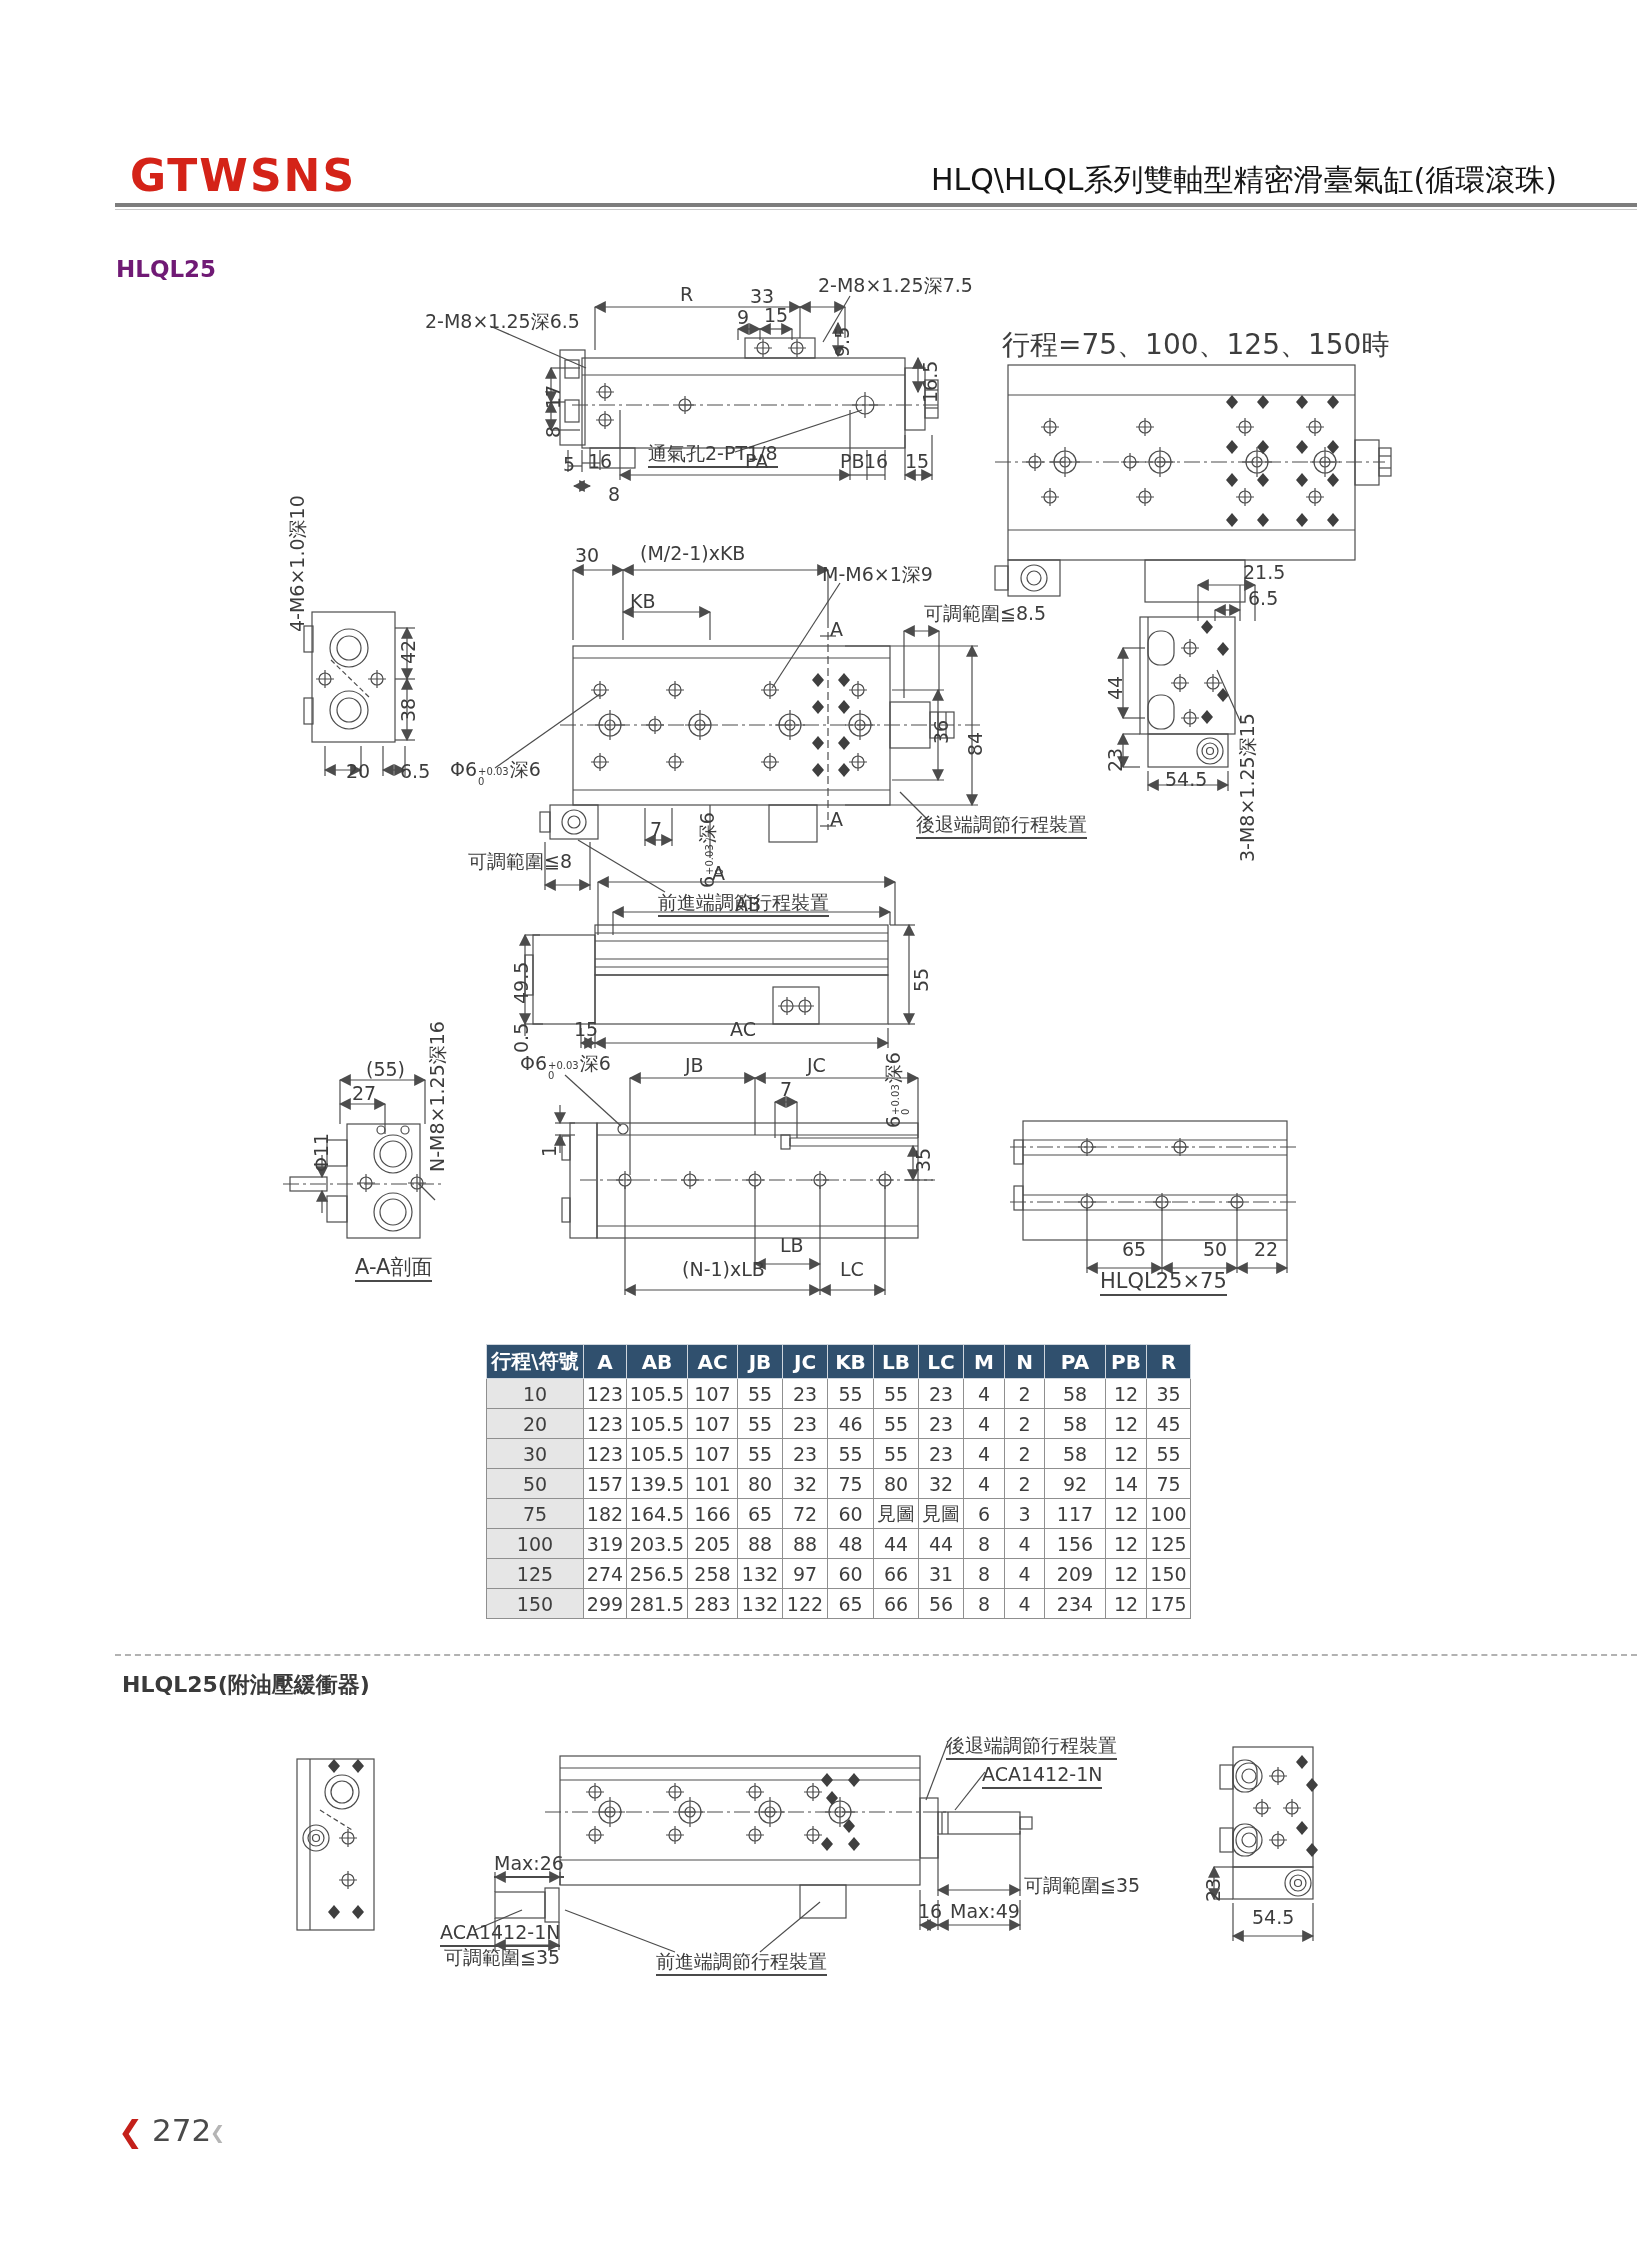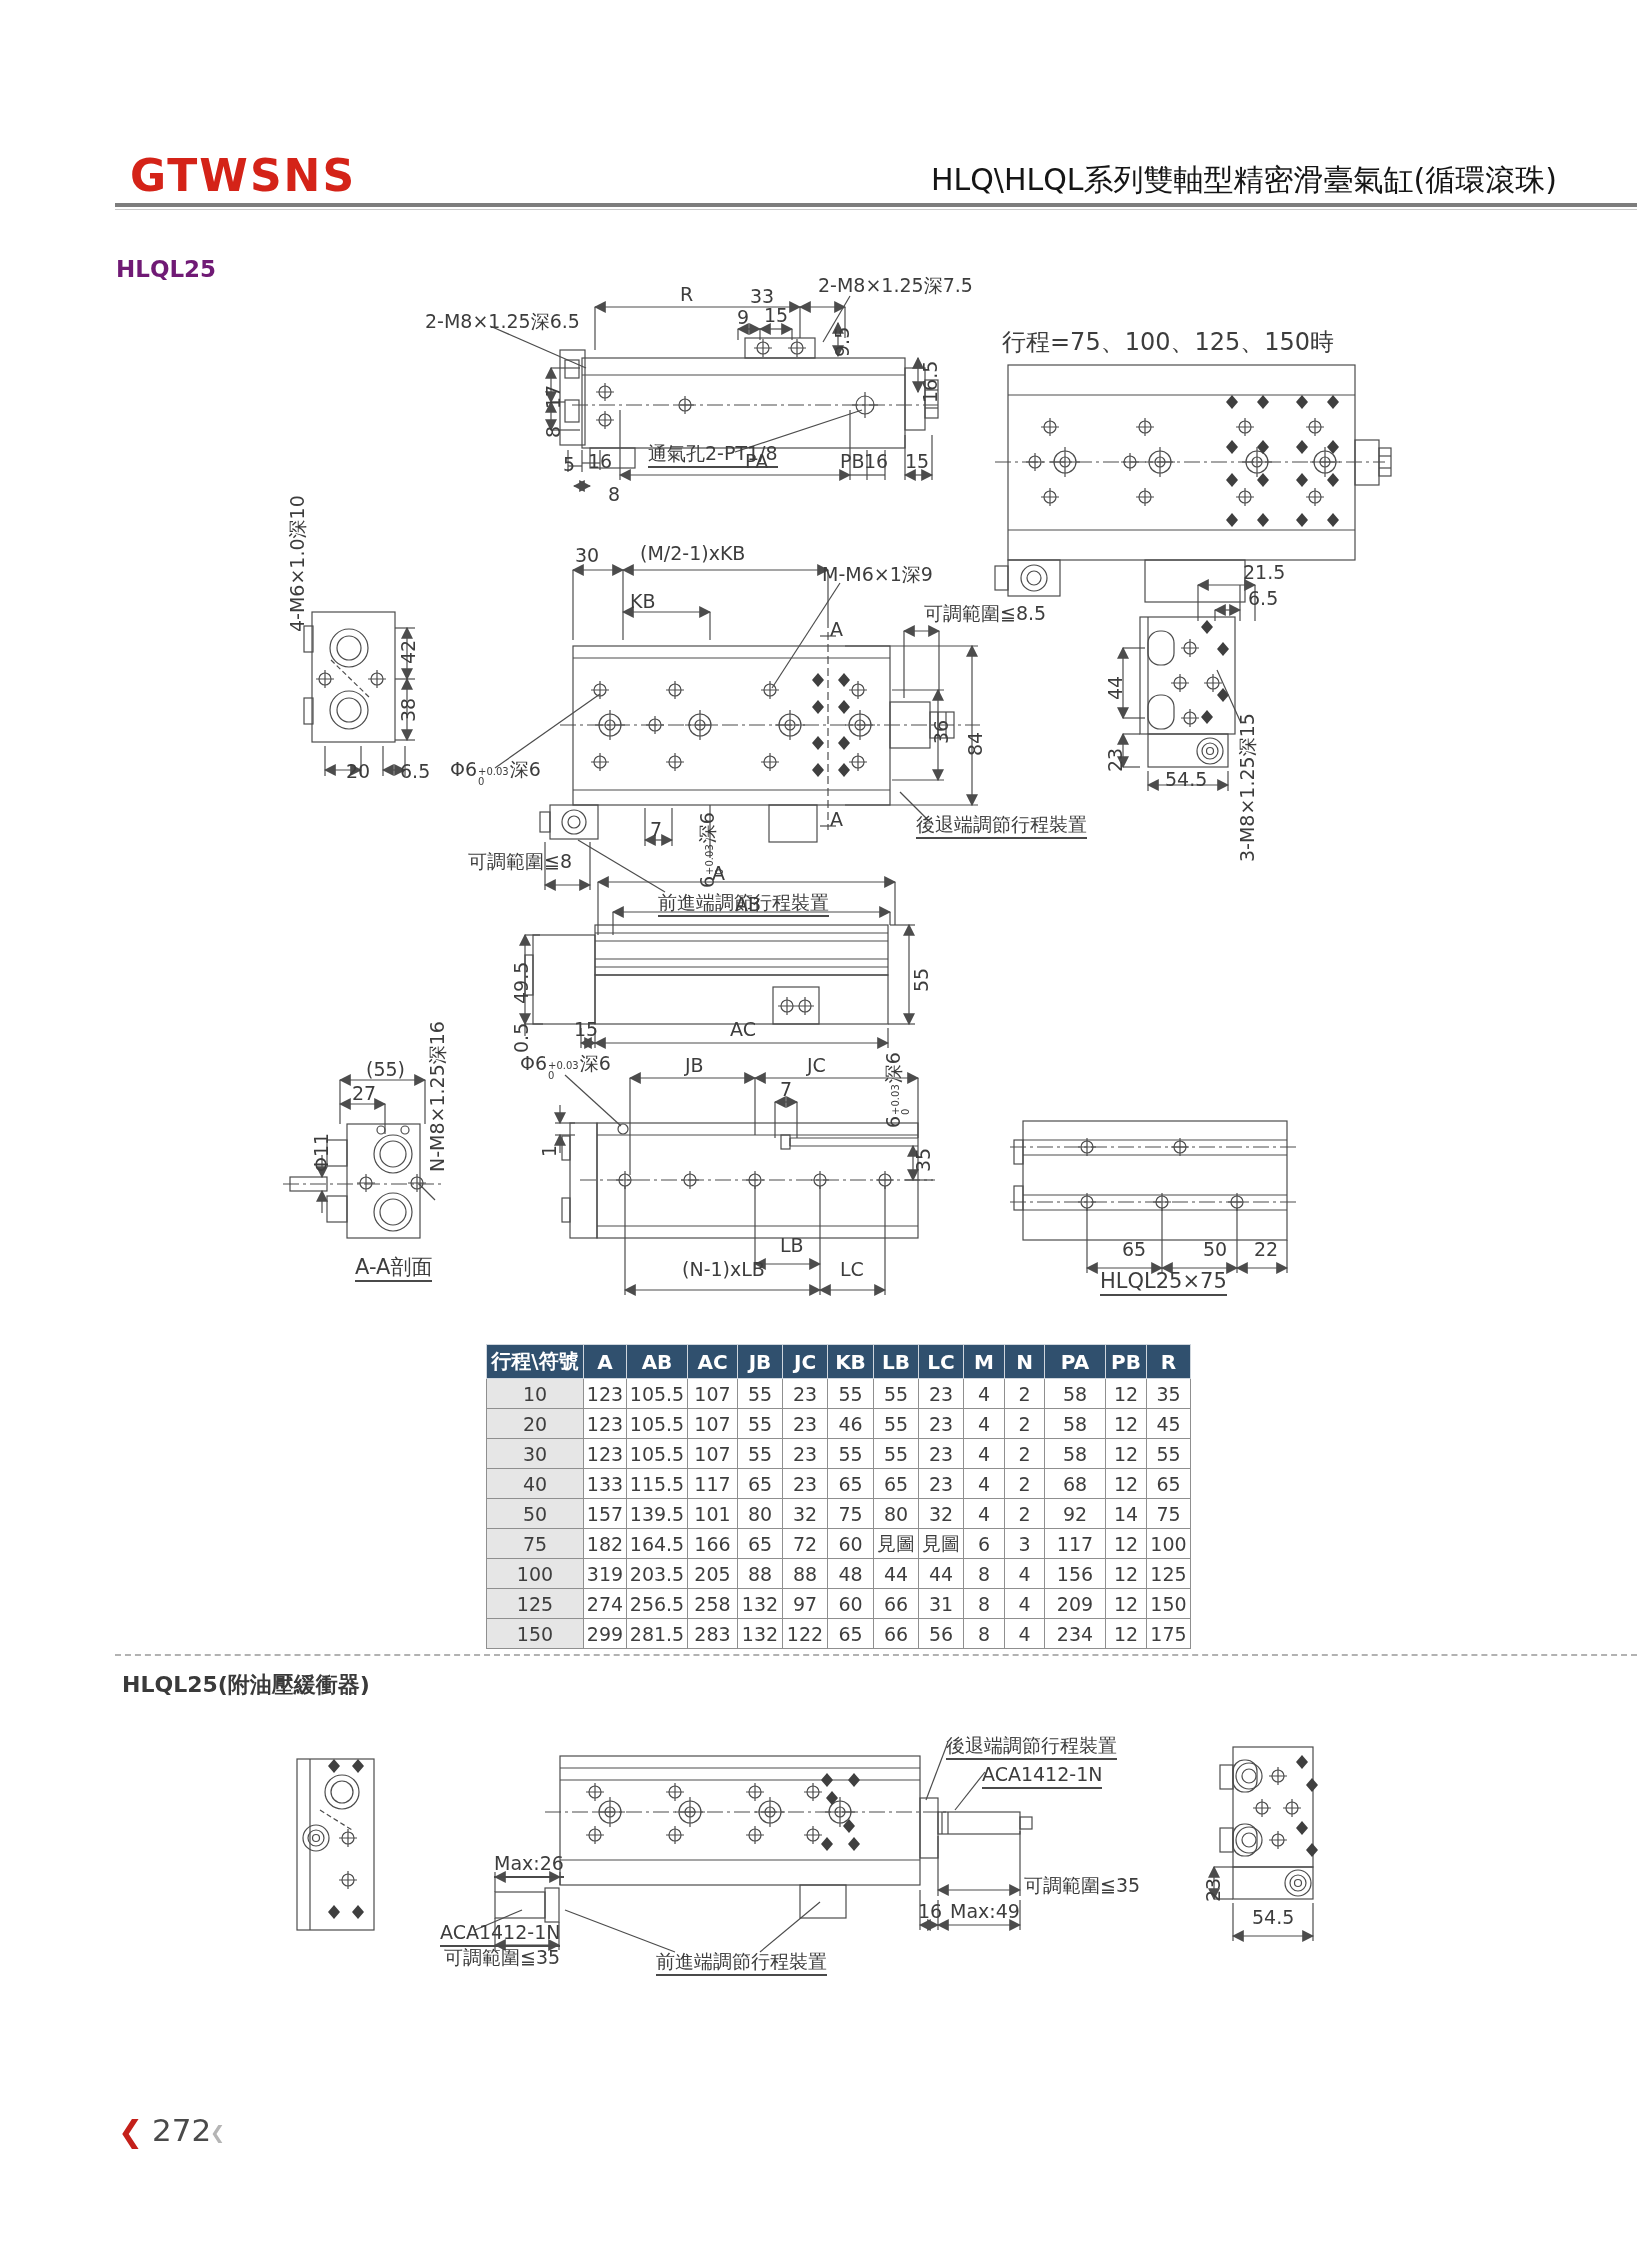--- a/index.html
+++ b/index.html
@@ -2,21 +2,21 @@
 <html><head>
 <meta charset="utf-8">
 <style>
   *{margin:0;padding:0;box-sizing:border-box}
   body{background:#ffffff}
   .page{position:relative;width:1652px;height:2243px;background:#fff;
         font-family:"DejaVu Sans","Liberation Sans",sans-serif;color:#3d3d3d;overflow:hidden}
   .lbl{position:absolute;font-size:19px;color:#3d3d3d;white-space:nowrap;line-height:1.05}
   .vlab{transform:rotate(-90deg);transform-origin:0 0}
   .und{border-bottom:2px solid #4a4a4a;padding-bottom:2px}
-  .fs20{font-size:24px}.fs21{font-size:21px}
+  .fs20{font-size:28px}.fs21{font-size:21px}
   .tol{display:inline-flex;flex-direction:column;align-items:flex-start;vertical-align:1px;margin:0 1px}
   .tol i{font-style:normal;font-size:10px;line-height:10px}
   .logo{position:absolute;left:130px;top:150px;font-size:44px;font-weight:bold;color:#d42318;letter-spacing:2px}
   .title{position:absolute;right:95px;top:160px;font-size:30px;font-weight:normal;color:#151515}
   .rule{position:absolute;left:115px;top:203px;width:1522px;height:7px;border-top:4px solid #7d7d7d;border-bottom:1px solid #c9c9c9}
   .model{position:absolute;left:116px;top:256px;font-size:23px;font-weight:bold;color:#701a75}
   .s2head{position:absolute;left:122px;top:1670px;font-size:22px;font-weight:bold;color:#3a3a3a}
   .divider{position:absolute;left:115px;top:1654px;width:1522px;border-top:2px dashed #b2b2b2}
   .draw{position:absolute}
   svg.tech{display:block;overflow:visible;stroke:#4c4c4c;fill:none}
@@ -611,36 +611,20 @@
           <td>55</td>
           <td>55</td>
           <td>23</td>
           <td>4</td>
           <td>2</td>
           <td>58</td>
           <td>12</td>
           <td>55</td>
         </tr>
 
-        <tr>
-          <td class="rh">40</td>
-          <td>133</td>
-          <td>115.5</td>
-          <td>117</td>
-          <td>65</td>
-          <td>23</td>
-          <td>65</td>
-          <td>65</td>
-          <td>23</td>
-          <td>4</td>
-          <td>2</td>
-          <td>68</td>
-          <td>12</td>
-          <td>65</td>
-        </tr>
 
         <tr>
           <td class="rh">50</td>
           <td>157</td>
           <td>139.5</td>
           <td>101</td>
           <td>80</td>
           <td>32</td>
           <td>75</td>
           <td>80</td>

